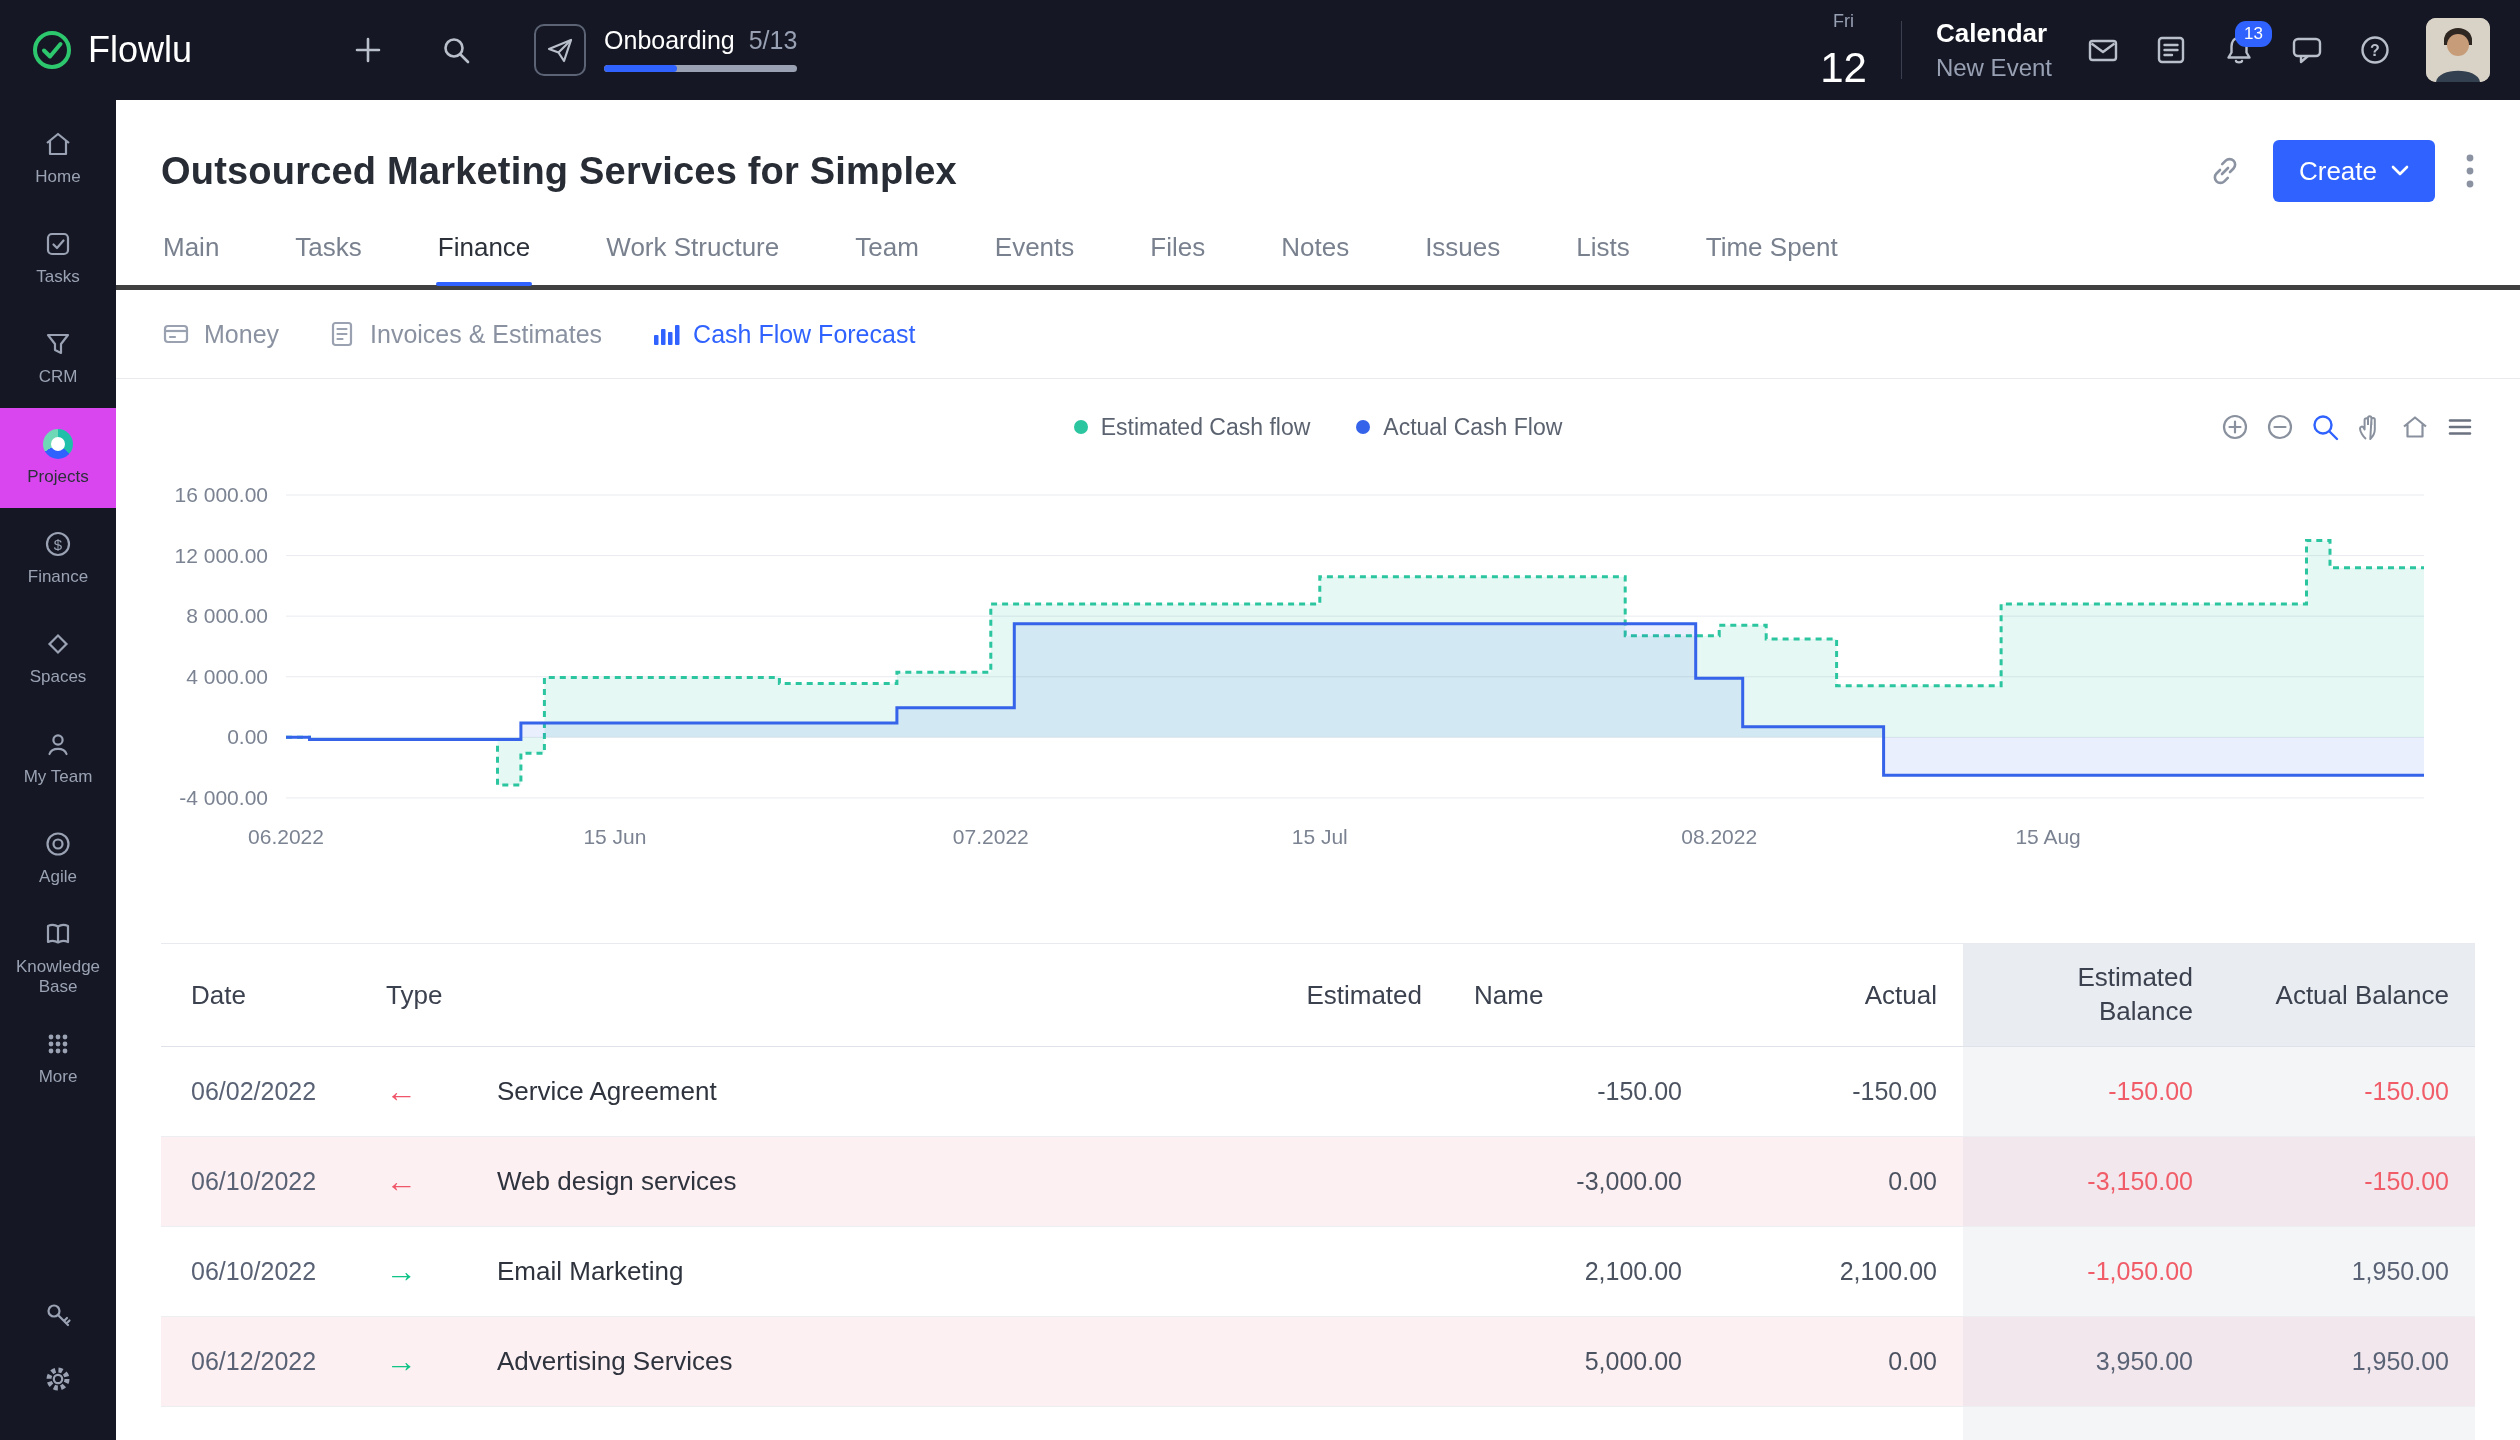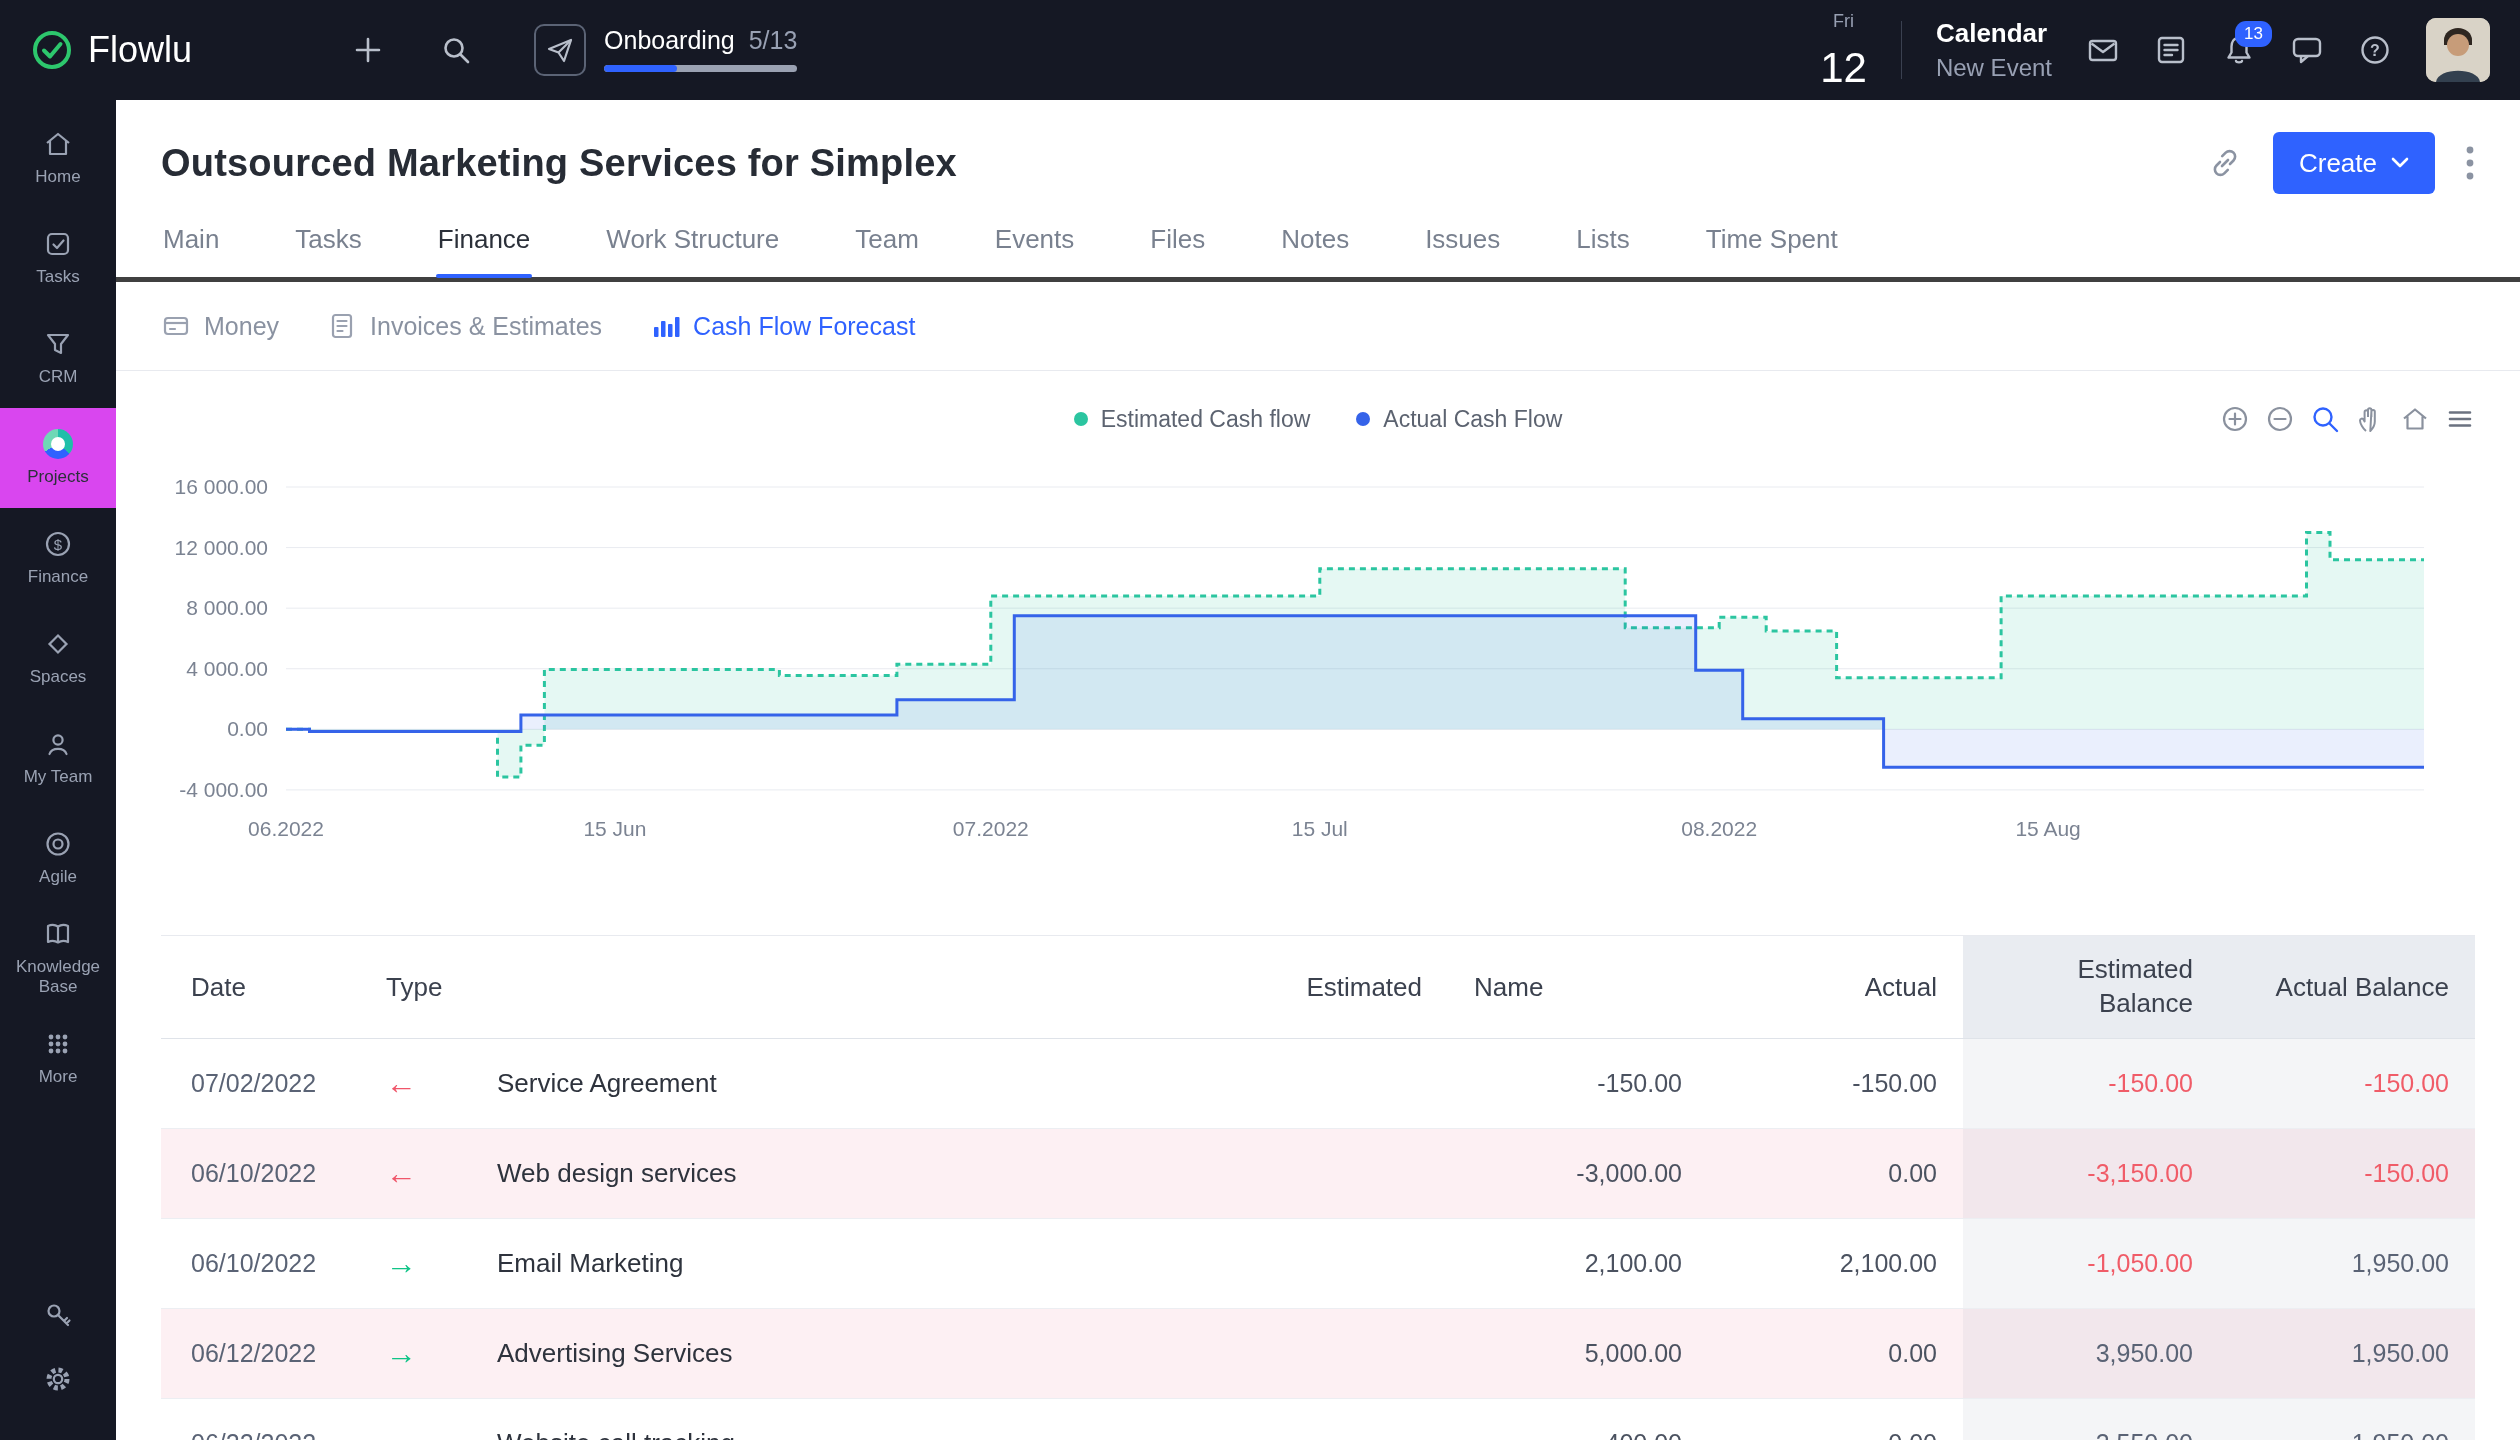--- a/index.html
+++ b/index.html
@@ -39,21 +39,21 @@
            display:flex;flex-direction:column;padding-top:8px;box-sizing:border-box;z-index:15;}
   .side-item{height:100px;display:flex;flex-direction:column;align-items:center;justify-content:center;
              gap:8px;color:#9aa2b3;font-size:17px;text-align:center;cursor:pointer;line-height:1.15;}
   .side-item.active{background:#d946ef;color:#2b3039;}
   .proj-ico{width:30px;height:30px;border-radius:50%;position:relative;
             background:conic-gradient(#20bfa9 0 130deg,#2f62ff 130deg 240deg,#6fd8b6 240deg 360deg);}
   .proj-ico::after{content:"";position:absolute;inset:8px;background:#fff;border-radius:50%;}
   .side-bottom{margin-top:auto;display:flex;flex-direction:column;align-items:center;gap:34px;padding-bottom:46px;}
   
   .content{margin-left:116px;padding-top:100px;}
-  .page-head{display:flex;align-items:center;padding:32px 45px 0;}
+  .page-head{display:flex;align-items:center;padding:40px 45px 0;}
   .page-title{font-size:38px;font-weight:600;color:#272c35;margin:0;letter-spacing:.2px;}
   .head-actions{margin-left:auto;display:flex;align-items:center;gap:30px;}
   .create-btn{background:#2f62ff;color:#fff;font-size:26px;height:62px;padding:0 26px;border-radius:6px;
               display:flex;align-items:center;gap:14px;border:none;cursor:pointer;font-family:inherit;}
   .tabs{display:flex;gap:72px;padding:0 45px;margin-top:30px;border-bottom:5px solid #404040;}
   .tab{font-size:26px;color:#79818f;padding:0 2px 22px;cursor:pointer;position:relative;white-space:nowrap;}
   .tab.active{color:#2b3039;}
   .tab.active::after{content:"";position:absolute;left:0;right:0;bottom:-1px;height:4px;background:#2f62ff;border-radius:2px;}
   .subtabs{display:flex;align-items:center;gap:48px;height:88px;padding:0 45px;border-bottom:1px solid #e8eaef;}
   .subtab{display:flex;align-items:center;gap:13px;font-size:25px;color:#8a92a1;cursor:pointer;white-space:nowrap;}
@@ -447,21 +447,21 @@
       <div class="td cell-r">Estimated</div>
       <div class="td cell-name">Name</div>
       <div class="td cell-r">Actual</div>
       <div class="td cell-r balhead">
           <span class="wrap140">Estimated Balance</span>
         </div>
       <div class="td cell-r balhead">Actual Balance</div>
     </div>
 
     <div class="t-row cf-grid">
-      <div class="td cell-l date">07/02/2022</div>
+      <div class="td cell-l date">06/02/2022</div>
       <div class="td cell-l">
           <span class="arrow out">←</span>
         </div>
       <div class="td cell-name name">Service Agreement</div>
       <div class="td cell-r num">-150.00</div>
       <div class="td cell-r num">-150.00</div>
       <div class="td cell-r balcell">
           <span class="balval neg">-150.00</span>
         </div>
       <div class="td cell-r balcell">

